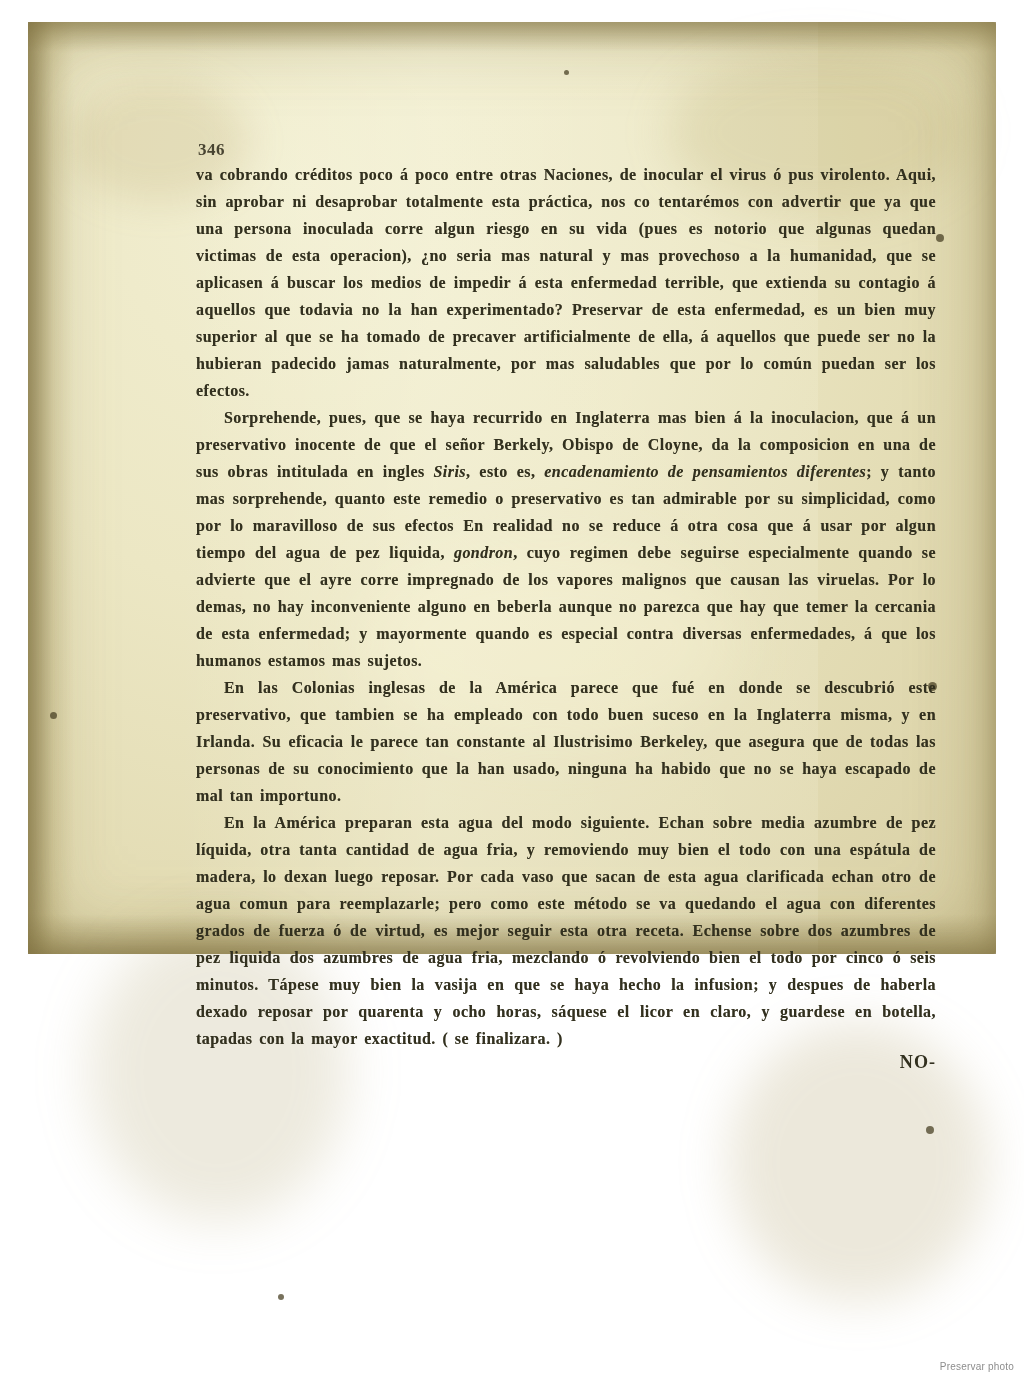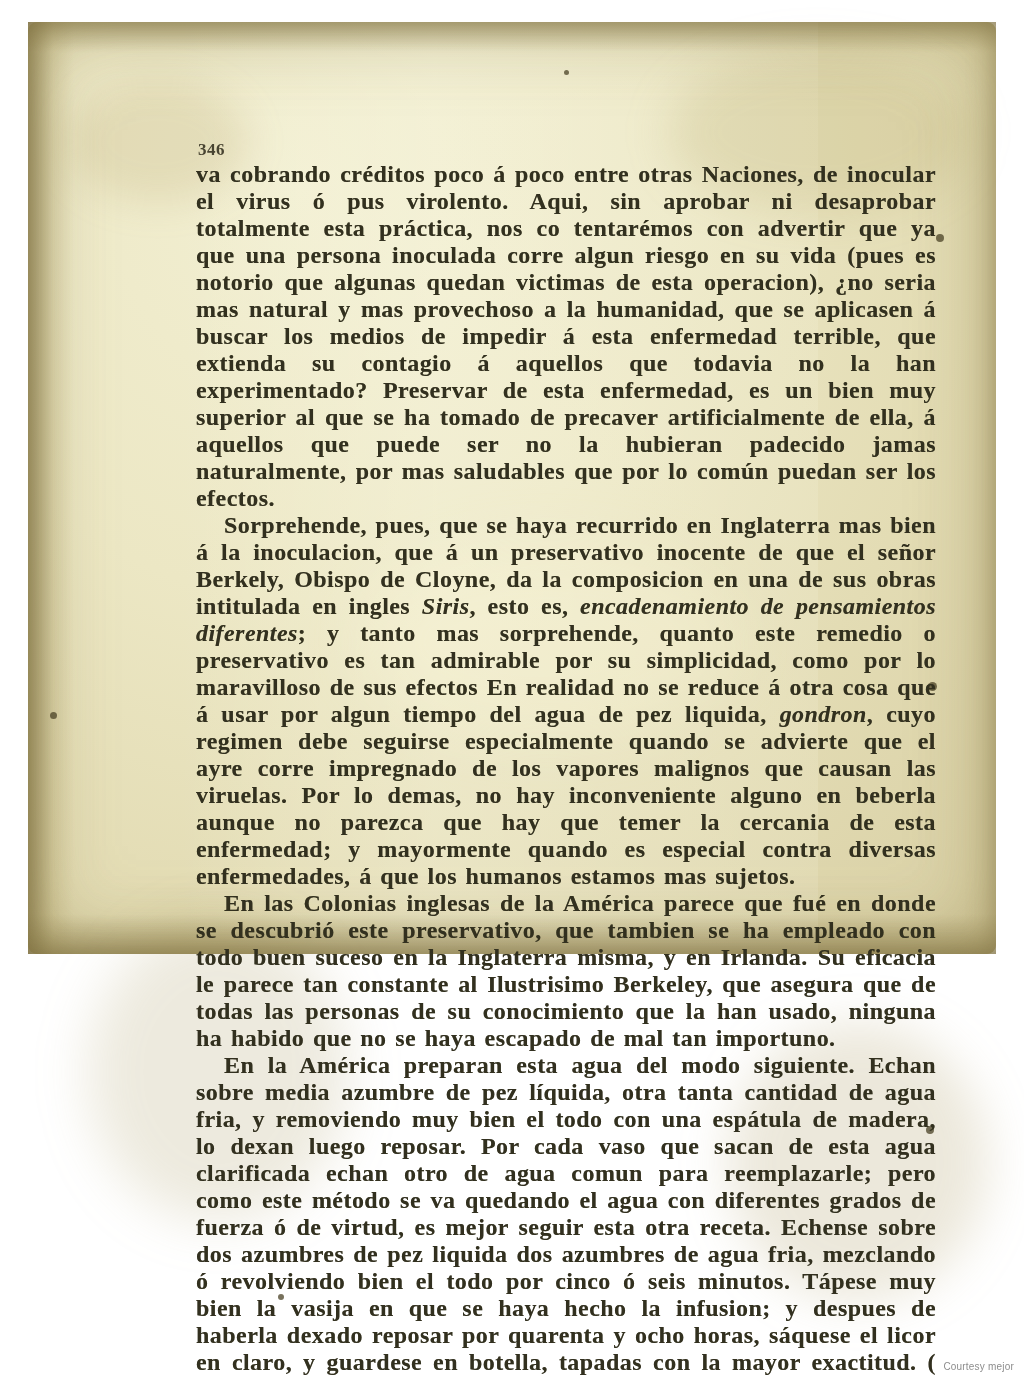--- a/index.html
+++ b/index.html
@@ -27,21 +27,21 @@
   
   #page-sheet {
     position: absolute;
     left: 28px;
     top: 22px;
     width: 968px;
     height: 932px;
     background:
       radial-gradient(ellipse at 28% 18%, #f2efd2 0%, #ece7c4 38%, #e3dcb4 68%, #d8cfa4 100%);
     box-shadow: inset 0 0 70px rgba(150,135,80,0.45);
-    border-radius: 9px;
+    border-radius: 3px;
   }
 
   
   #page-edge-shade {
     position: absolute;
     left: 0; top: 0; right: 0; bottom: 0;
     box-shadow:
       inset 0 0 26px rgba(120,105,60,0.55),
       inset 0 0 90px rgba(160,145,90,0.30);
     pointer-events: none;
@@ -101,21 +101,21 @@
     font-family: "Liberation Serif", serif;
     font-size: 17px;
     letter-spacing: .5px;
     color: #332f1f;
     margin-bottom: 1px;
     margin-left: 2px;
     font-weight: 700;
     opacity: .88;
   }
   .para {
-    font-size: 24px;
+    font-size: 16px;
     line-height: 27.0px;
     text-align: justify;
     text-justify: inter-word;
     letter-spacing: 0.45px;
     word-spacing: 2.2px;
     color: #32301f;
     margin: 0;
     font-weight: 600;
     text-shadow: 0 0 0.6px rgba(60,55,30,0.5);
   }
@@ -194,15 +194,15 @@
 
       <div id="last-line-wrap">
         <span></span>
         <span id="catchword">NO-</span>
       </div>
 
     </div>
 
   </div>
 
-  <div id="courtesy-credit">Courtesy mejor</div>
+  <div id="courtesy-credit">Preservar photo</div>
 
 </div>
 
 </body></html>

